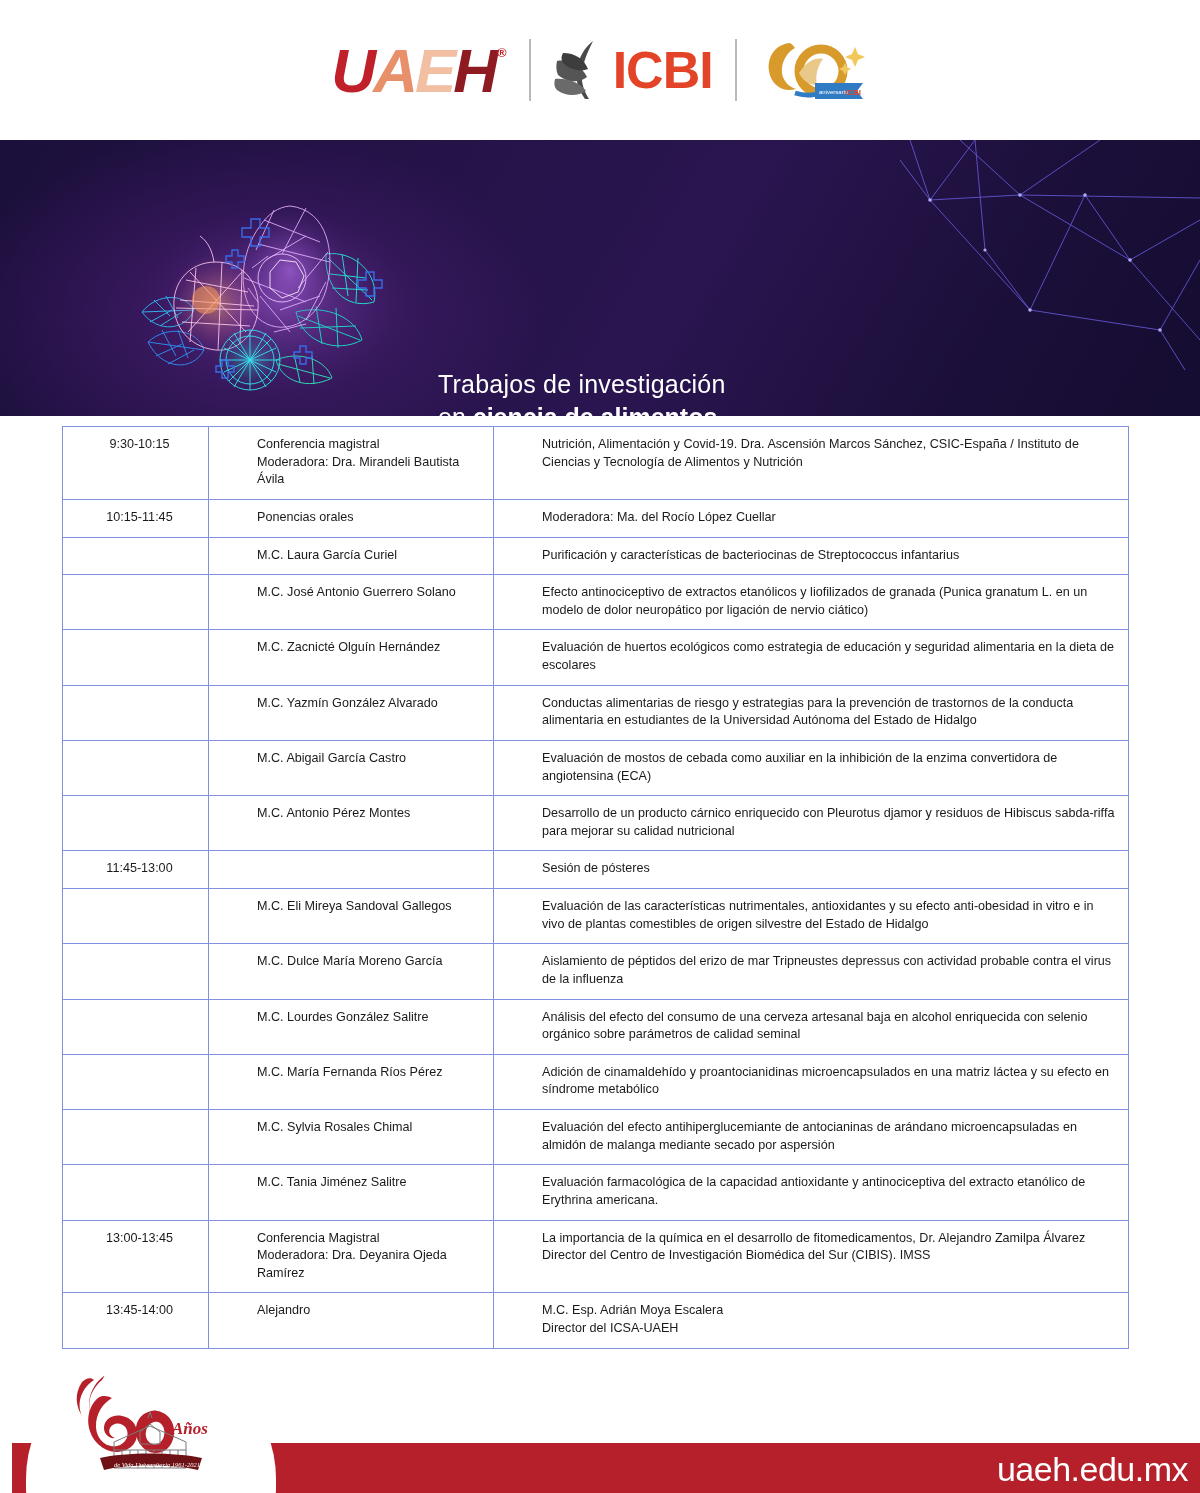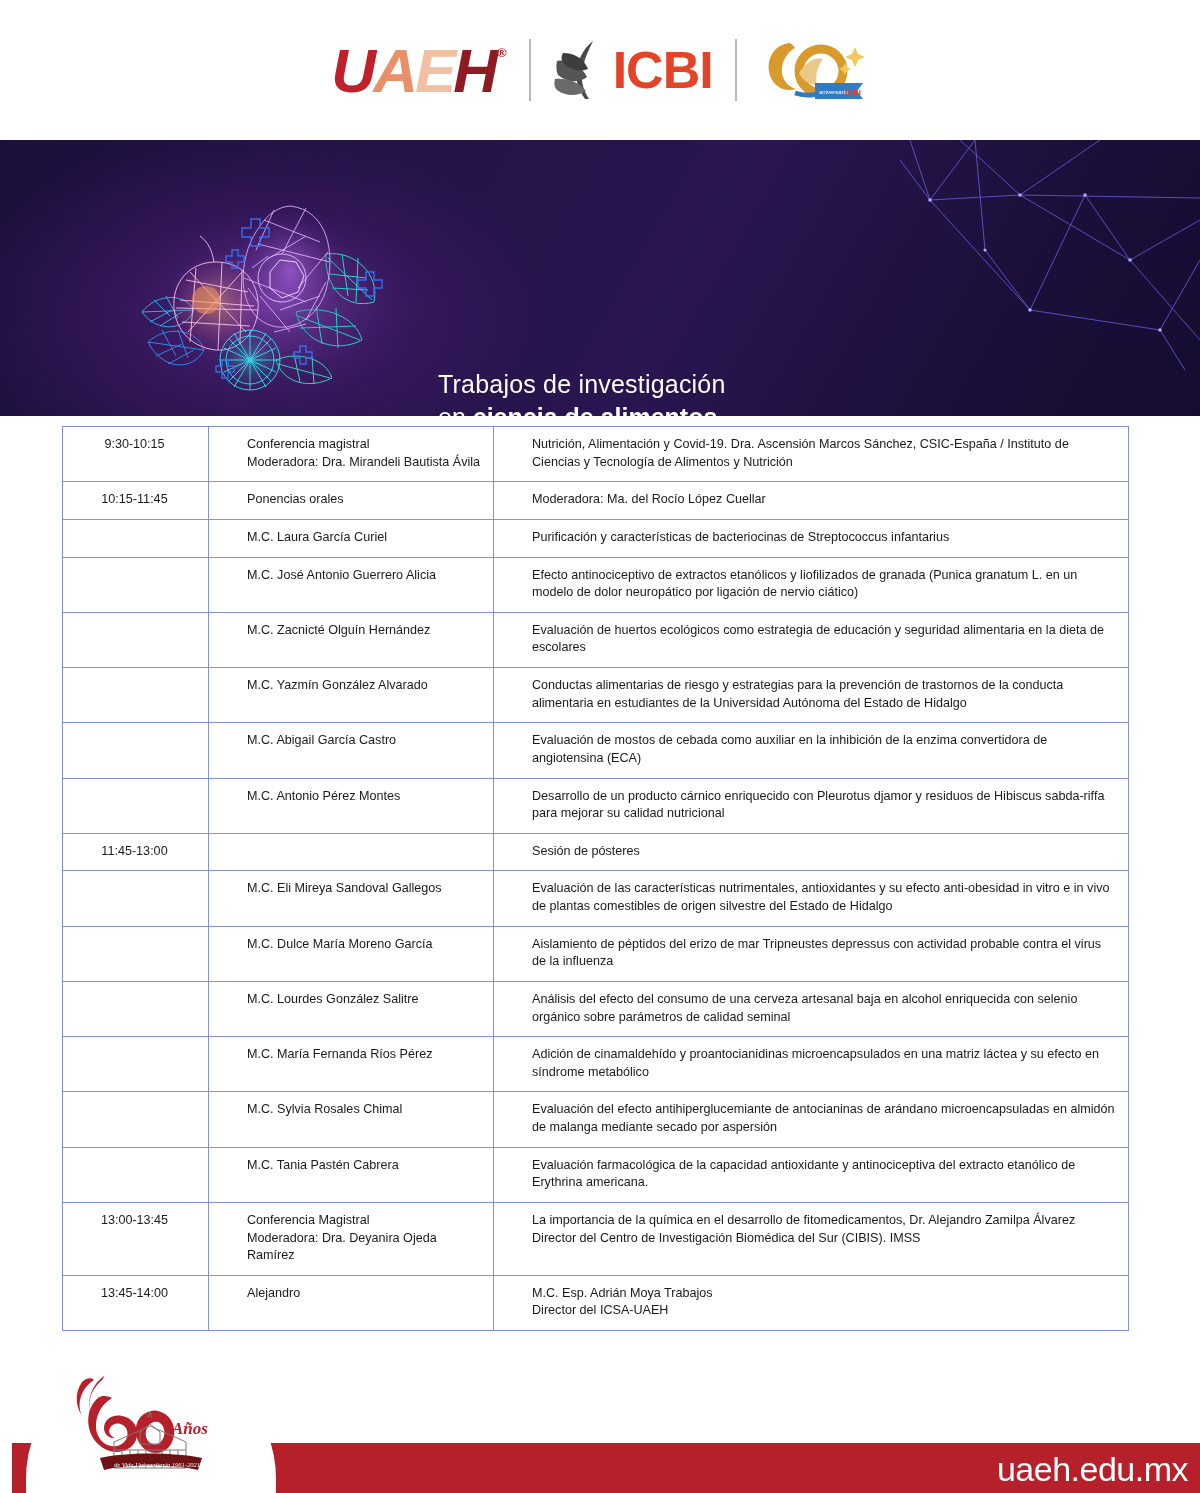--- a/index.html
+++ b/index.html
@@ -83,21 +83,21 @@
   table.program{
     position:absolute; left:62px; top:10px;
     width:1066px;
     border-collapse:collapse;
     table-layout:fixed;
     border:1.6px solid #8190e0;
   }
   table.program td{
     border:1.2px solid #8190e0;
     vertical-align:top;
-    padding:9px 10px 10px 8px;
+    padding:9px 10px 10px 18px;
     font-size:12.6px;
     line-height:1.40;
     color:#1a1a1a;
   }
   td.c-time{ width:146px; text-align:center; white-space:nowrap; }
   td.c-who { width:285px; }
   td.c-what{ width:635px; }
   .nowrapline{ display:block;margin-left:30px; }
 
   
@@ -294,21 +294,21 @@
           <td class="c-who">
             <span class="nowrapline">M.C. Laura García Curiel</span>
           </td>
           <td class="c-what">
             <span class="nowrapline">Purificación y características de bacteriocinas de Streptococcus infantarius</span>
           </td>
         </tr>
         <tr>
           <td class="c-time"></td>
           <td class="c-who">
-            <span class="nowrapline">M.C. José Antonio Guerrero Alicia</span>
+            <span class="nowrapline">M.C. José Antonio Guerrero Solano</span>
           </td>
           <td class="c-what">
             <span class="nowrapline">Efecto antinociceptivo de extractos etanólicos y liofilizados de granada (Punica granatum L. en un modelo de dolor neuropático por ligación de nervio ciático)</span>
           </td>
         </tr>
         <tr>
           <td class="c-time"></td>
           <td class="c-who">
             <span class="nowrapline">M.C. Zacnicté Olguín Hernández</span>
           </td>
@@ -393,21 +393,21 @@
           <td class="c-who">
             <span class="nowrapline">M.C. Sylvia Rosales Chimal</span>
           </td>
           <td class="c-what">
             <span class="nowrapline">Evaluación del efecto antihiperglucemiante de antocianinas de arándano microencapsuladas en almidón de malanga mediante secado por aspersión</span>
           </td>
         </tr>
         <tr>
           <td class="c-time"></td>
           <td class="c-who">
-            <span class="nowrapline">M.C. Tania Pastén Cabrera</span>
+            <span class="nowrapline">M.C. Tania Jiménez Salitre</span>
           </td>
           <td class="c-what">
             <span class="nowrapline">Evaluación farmacológica de la capacidad antioxidante y antinociceptiva del extracto etanólico de Erythrina americana.</span>
           </td>
         </tr>
         <tr>
           <td class="c-time">13:00-13:45</td>
           <td class="c-who">
             <span class="nowrapline">Conferencia Magistral</span>
             <span class="nowrapline">Moderadora: Dra. Deyanira Ojeda Ramírez</span>
@@ -416,21 +416,21 @@
             <span class="nowrapline">La importancia de la química en el desarrollo de fitomedicamentos, Dr. Alejandro Zamilpa Álvarez</span>
             <span class="nowrapline">Director del Centro de Investigación Biomédica del Sur (CIBIS). IMSS</span>
           </td>
         </tr>
         <tr>
           <td class="c-time">13:45-14:00</td>
           <td class="c-who">
             <span class="nowrapline">Alejandro</span>
           </td>
           <td class="c-what">
-            <span class="nowrapline">M.C. Esp. Adrián Moya Trabajos</span>
+            <span class="nowrapline">M.C. Esp. Adrián Moya Escalera</span>
             <span class="nowrapline">Director del ICSA-UAEH</span>
           </td>
         </tr>
       </tbody>
   </table>
 </div>
 
 <div class="footer">
   <div class="foot-red"></div>
   <div class="foot-white-arc"></div>

